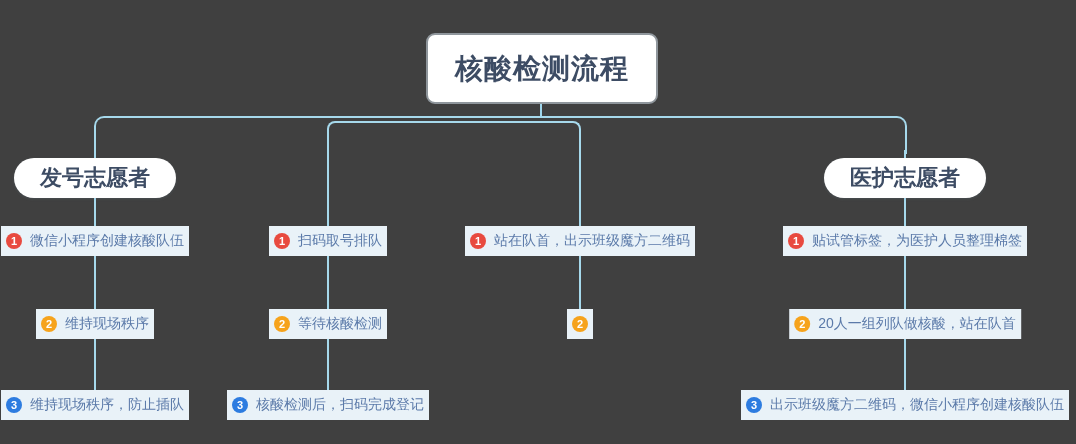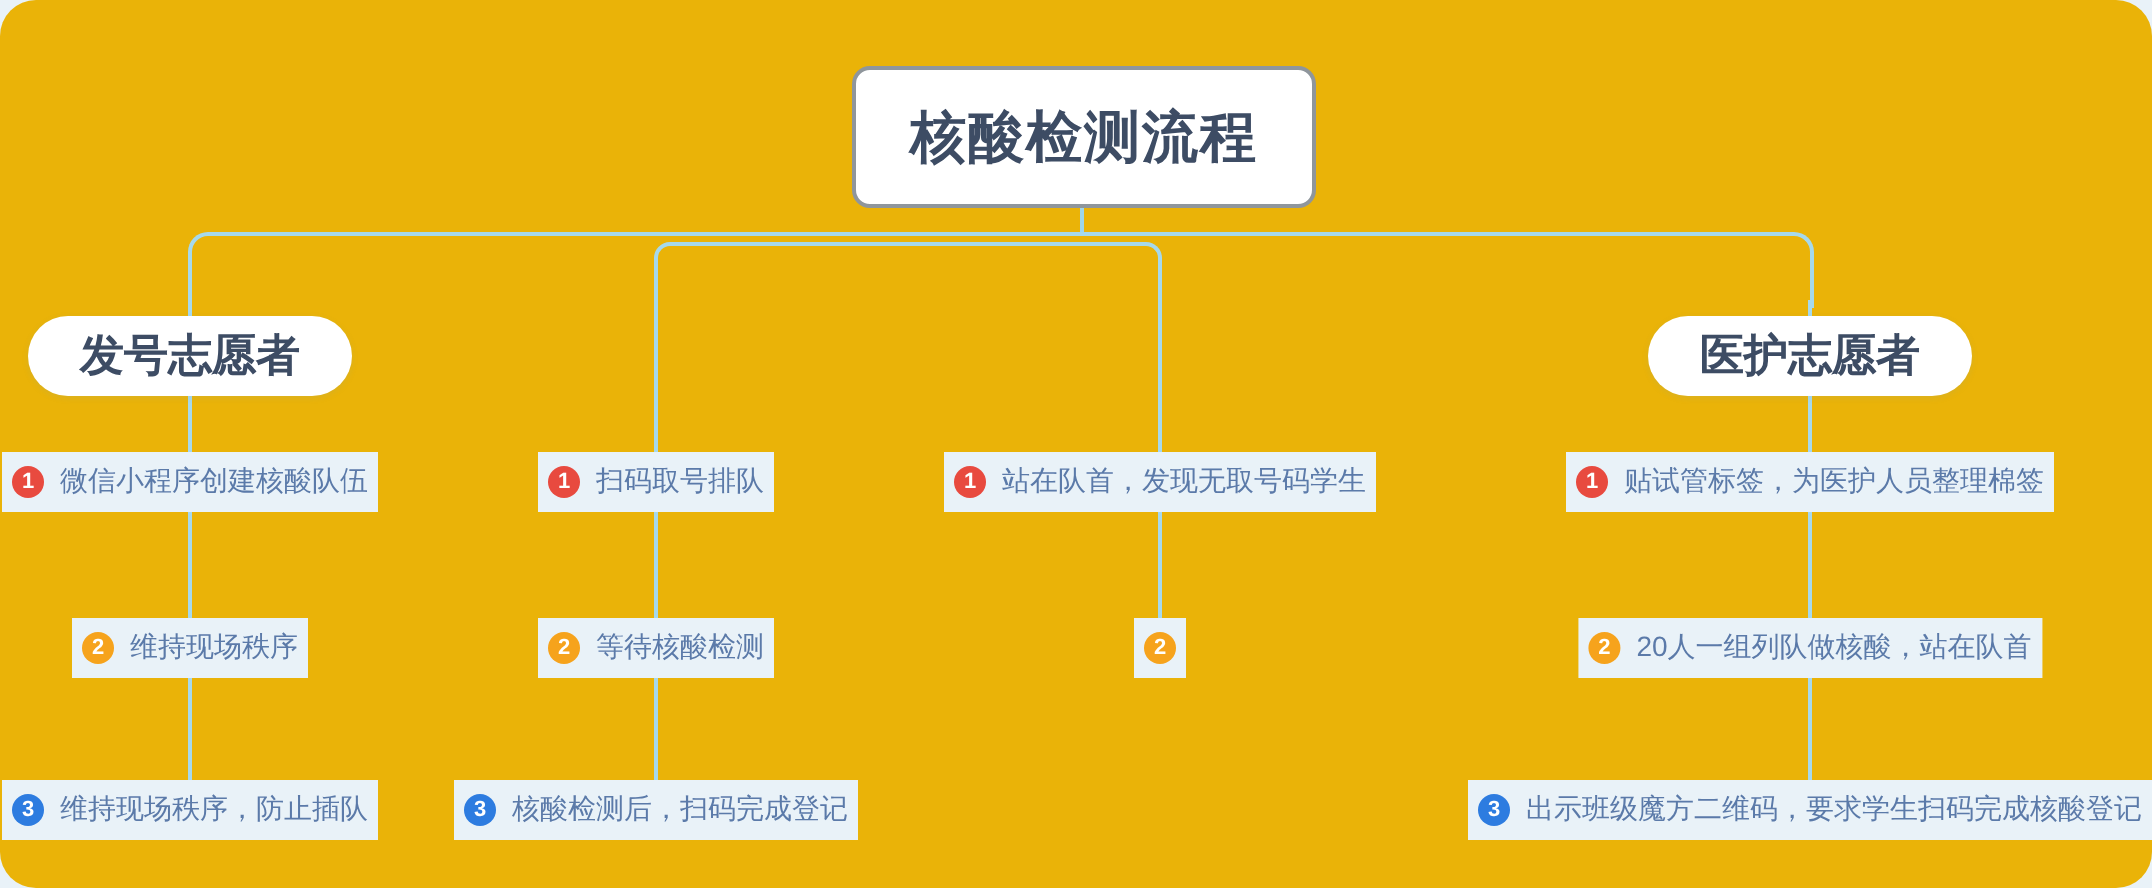--- a/index.html
+++ b/index.html
@@ -5,23 +5,22 @@
   html, body {
     margin: 0;
     padding: 0;
     background: #e9f2f8;
     font-family: "Liberation Sans", "DejaVu Sans", sans-serif;
   }
   .canvas {
     position: relative;
     width: 1076px;
     height: 444px;
-    background: #eab308;
+    background: #404040;
     overflow: hidden;
-    border-radius: 18px;
   }
   
   .connector { position: absolute; pointer-events: none; z-index: 1; }
   .stub {
     left: 540px; top: 102px; width: 2px; height: 15px;
     background: #9fd6ec;
   }
   .rail {
     left: 94px; top: 116px; width: 813px; height: 38px;
     box-sizing: border-box;
@@ -138,32 +137,32 @@
     <span class="badge badge-2">2</span>
     <span>等待核酸检测</span>
   </div>
   <div class="item" style="left:328px; top:390px;">
     <span class="badge badge-3">3</span>
     <span>核酸检测后，扫码完成登记</span>
   </div>
 
   <div class="item" style="left:580px; top:226px;">
     <span class="badge badge-1">1</span>
-    <span>站在队首，发现无取号码学生</span>
+    <span>站在队首，出示班级魔方二维码</span>
   </div>
   <div class="item" style="left:580px; top:309px;">
     <span class="badge badge-2">2</span>
   </div>
 
   <div class="item" style="left:905px; top:226px;">
     <span class="badge badge-1">1</span>
     <span>贴试管标签，为医护人员整理棉签</span>
   </div>
   <div class="item" style="left:905px; top:309px;">
     <span class="badge badge-2">2</span>
     <span>20人一组列队做核酸，站在队首</span>
   </div>
   <div class="item" style="left:905px; top:390px;">
     <span class="badge badge-3">3</span>
-    <span>出示班级魔方二维码，要求学生扫码完成核酸登记</span>
+    <span>出示班级魔方二维码，微信小程序创建核酸队伍</span>
   </div>
 
 </div>
 
 </body></html>

